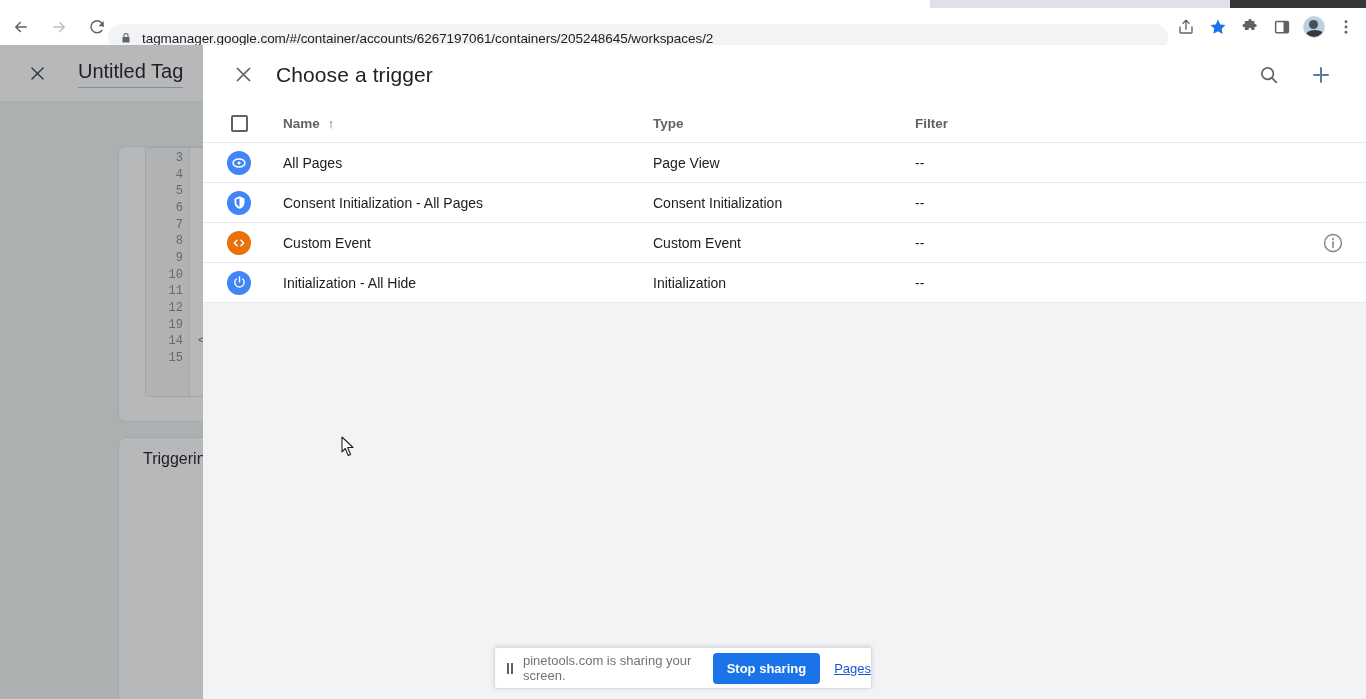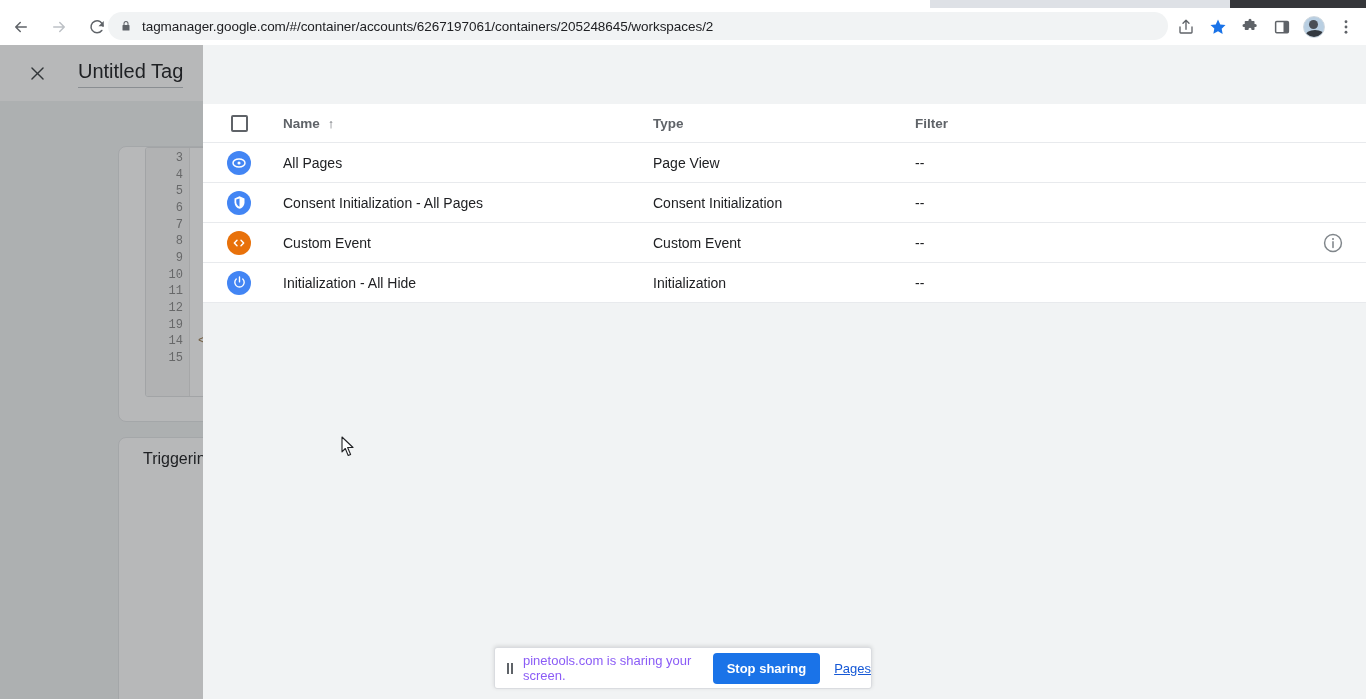--- a/index.html
+++ b/index.html
@@ -34,21 +34,21 @@
     background: #ffffff;
     display: flex; align-items: center;
   }
   .nav-btn {
     width: 34px; height: 34px; margin-left: 4px;
     display: flex; align-items: center; justify-content: center;
     border-radius: 50%;
   }
   .nav-btn svg { display: block; }
   .omnibox {
-    position: absolute; left: 108px; top: 4px;
+    position: absolute; left: 108px; top: 16px;
     width: 1060px; height: 28px;
     background: #f1f3f4; border-radius: 14px;
     display: flex; align-items: center;
     padding: 0 12px;
   }
   .lock-icon { margin-right: 10px; display: flex; }
   .url-text {
     font-size: 13.5px; color: #202124;
     white-space: nowrap; overflow: hidden;
     letter-spacing: -0.05px;
@@ -217,21 +217,21 @@
     display: flex; align-items: center;
     box-shadow: 0 -1px 4px rgba(0,0,0,0.12);
   }
   .pause-icon {
     margin-left: 12px; display: flex; gap: 2px;
   }
   .pause-icon span {
     display: block; width: 2px; height: 11px; background: #5f6368;
   }
   .share-text {
-    margin-left: 10px; font-size: 13px; color: #8b5cf6;
+    margin-left: 10px; font-size: 13px; color: #737373;
   }
   .stop-btn {
     margin-left: 10px;
     background: #1a73e8; color: #ffffff;
     font-size: 13px; font-weight: bold;
     padding: 8px 14px; border-radius: 4px;
     white-space: nowrap;
   }
   .hide-link {
     margin-left: 14px; font-size: 13px;
@@ -371,20 +371,41 @@
             <path d="M5 8v11a2 2 0 002 2h9" fill="none" stroke="#3c4043" stroke-width="1.7"></path>
           </svg>
       </span>
     </div>
   </div>
 
   <div class="scrim"></div>
 
   <div class="dialog">
 
+    <div class="dlg-header">
+      <div class="dlg-close">
+        <svg width="21" height="21" viewBox="0 0 24 24">
+            <path stroke="#5f6368" stroke-width="1.7" stroke-linecap="round" d="M5 5l14 14M19 5L5 19"></path>
+          </svg>
+      </div>
+      <div class="dlg-title">Choose a trigger</div>
+      <div class="dlg-actions">
+        <div class="dlg-act">
+          <svg width="22" height="22" viewBox="0 0 24 24">
+              <circle cx="10.5" cy="10.5" r="6.3" fill="none" stroke="#5f6368" stroke-width="1.9"></circle>
+              <path stroke="#5f6368" stroke-width="1.9" stroke-linecap="round" d="M15.2 15.2L20 20"></path>
+            </svg>
+        </div>
+        <div class="dlg-act">
+          <svg width="24" height="24" viewBox="0 0 24 24">
+              <path stroke="#5f7b9e" stroke-width="2" stroke-linecap="round" d="M12 5v14M5 12h14"></path>
+            </svg>
+        </div>
+      </div>
+    </div>
 
     <div class="tbl">
 
       <div class="thead">
         <div class="c-check">
           <div class="checkbox"></div>
         </div>
         <div class="c-name">
           <span>Name</span><span class="sort-arrow">↑</span>
         </div>

